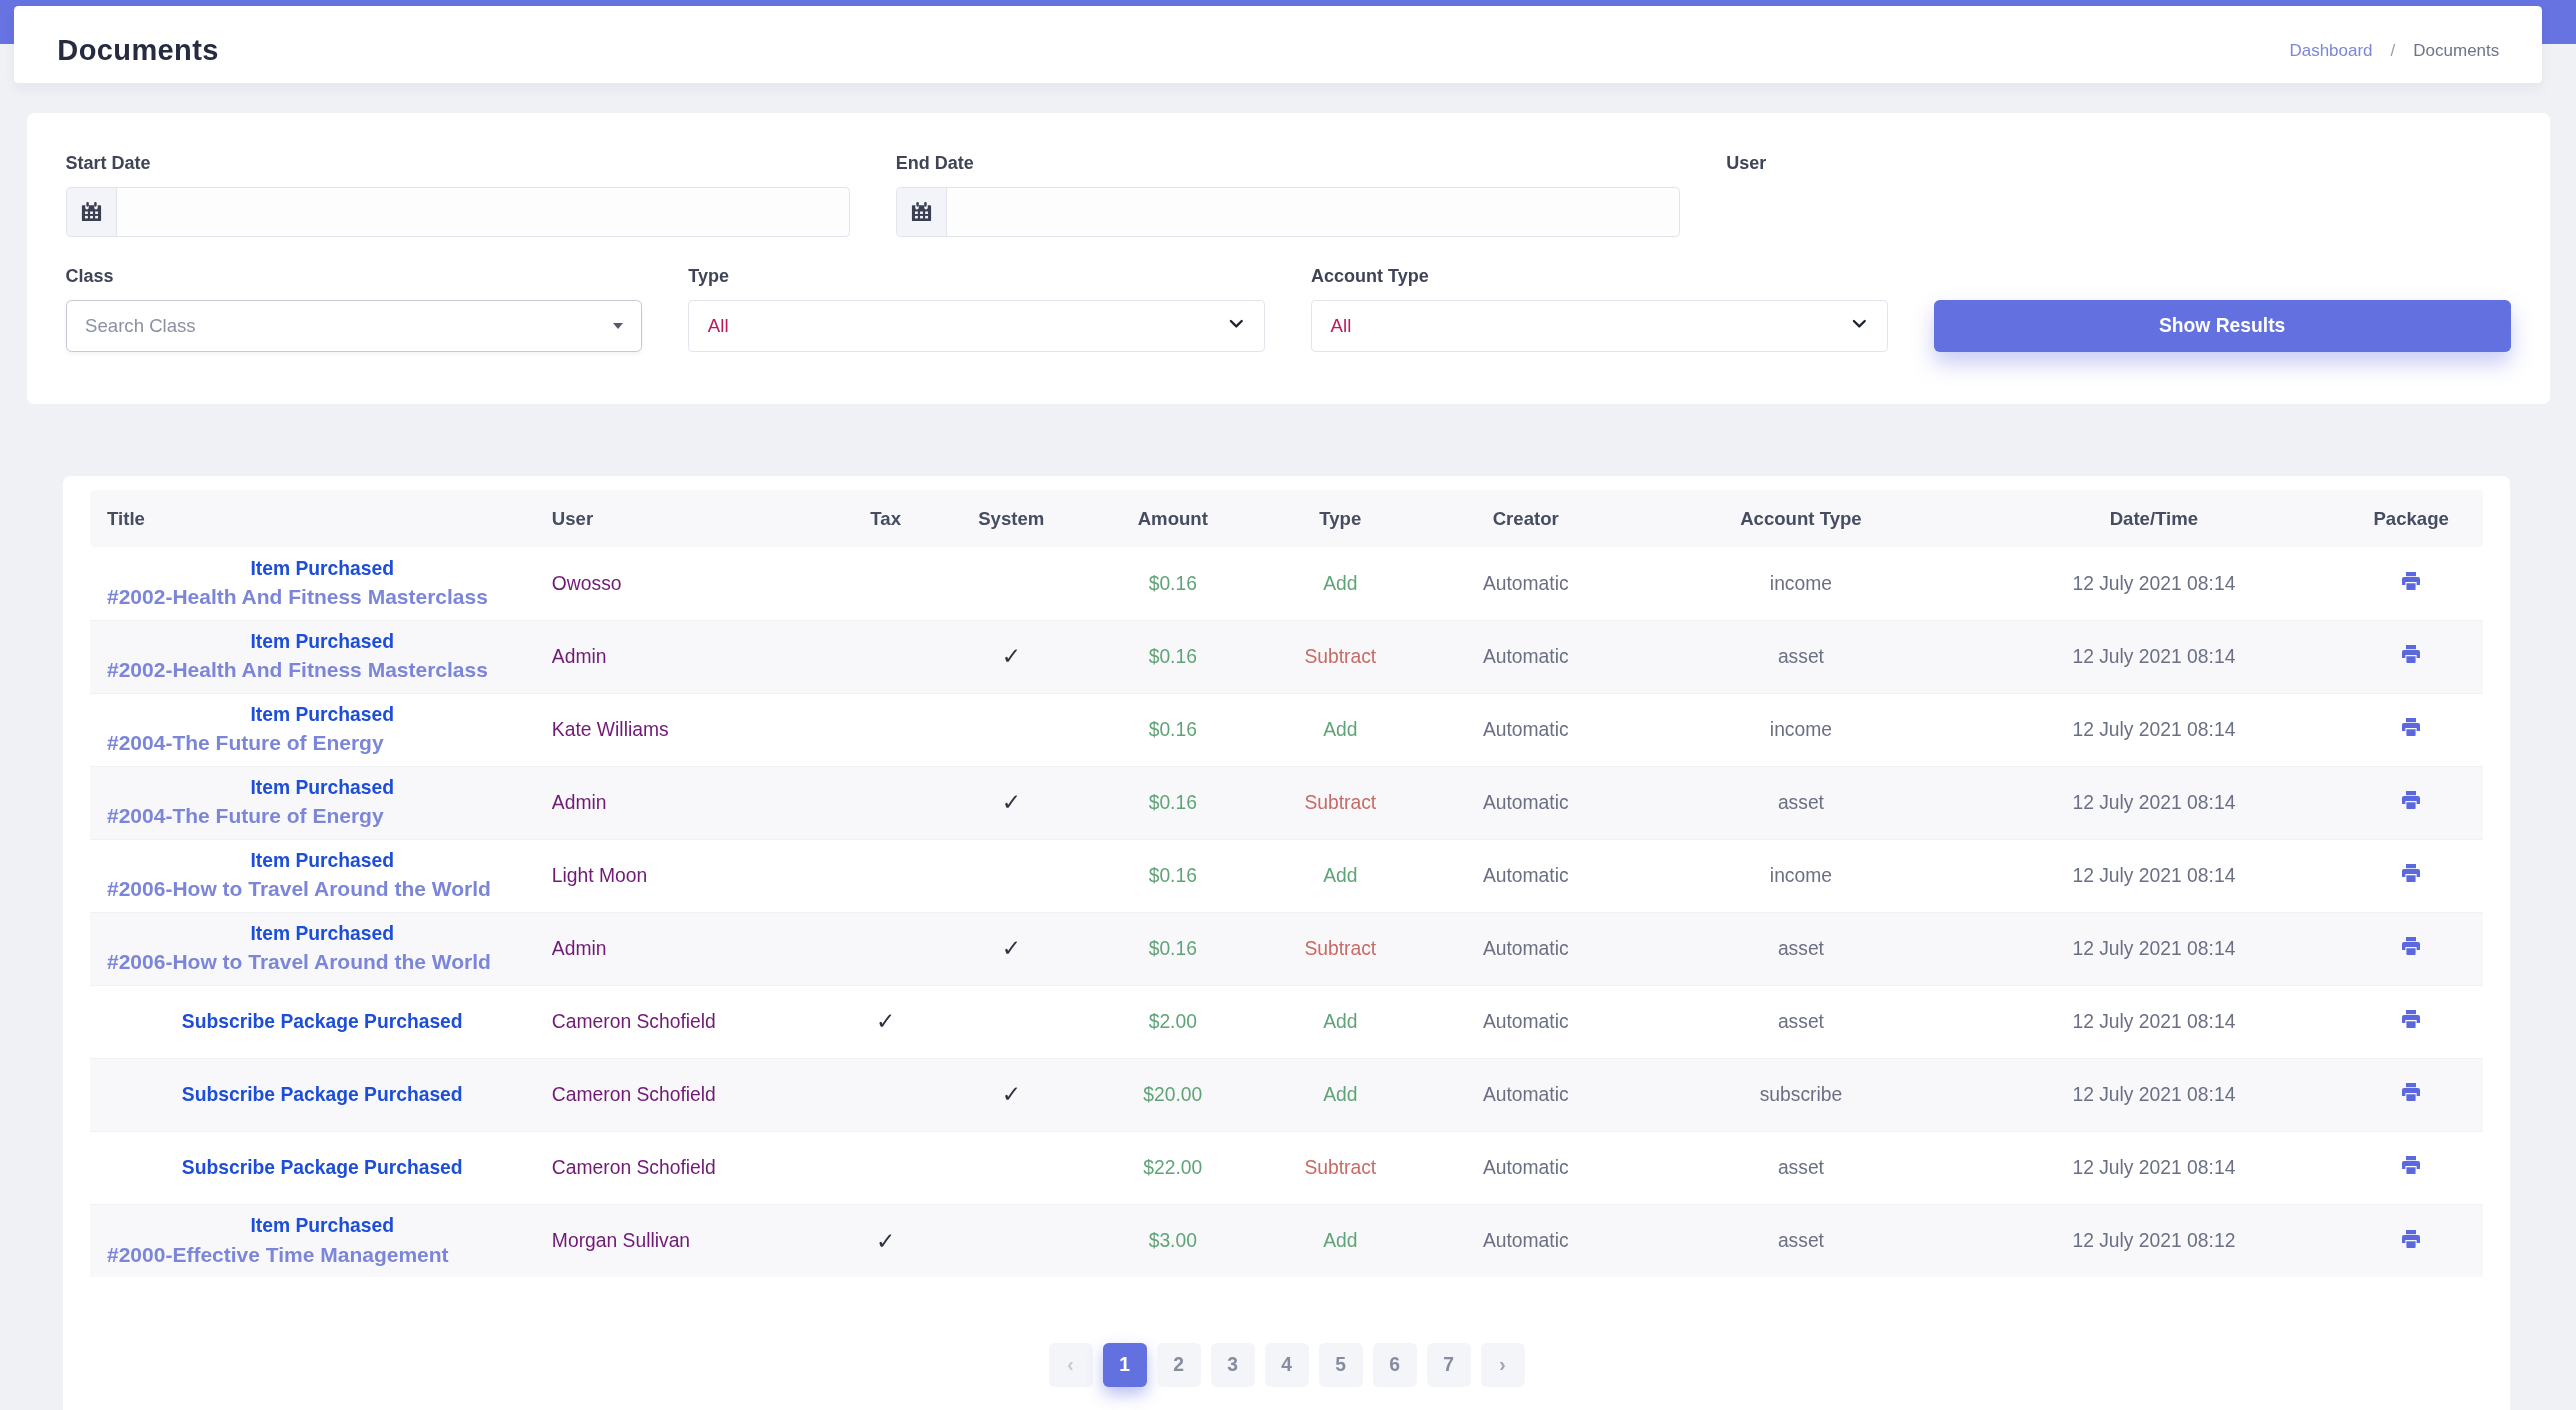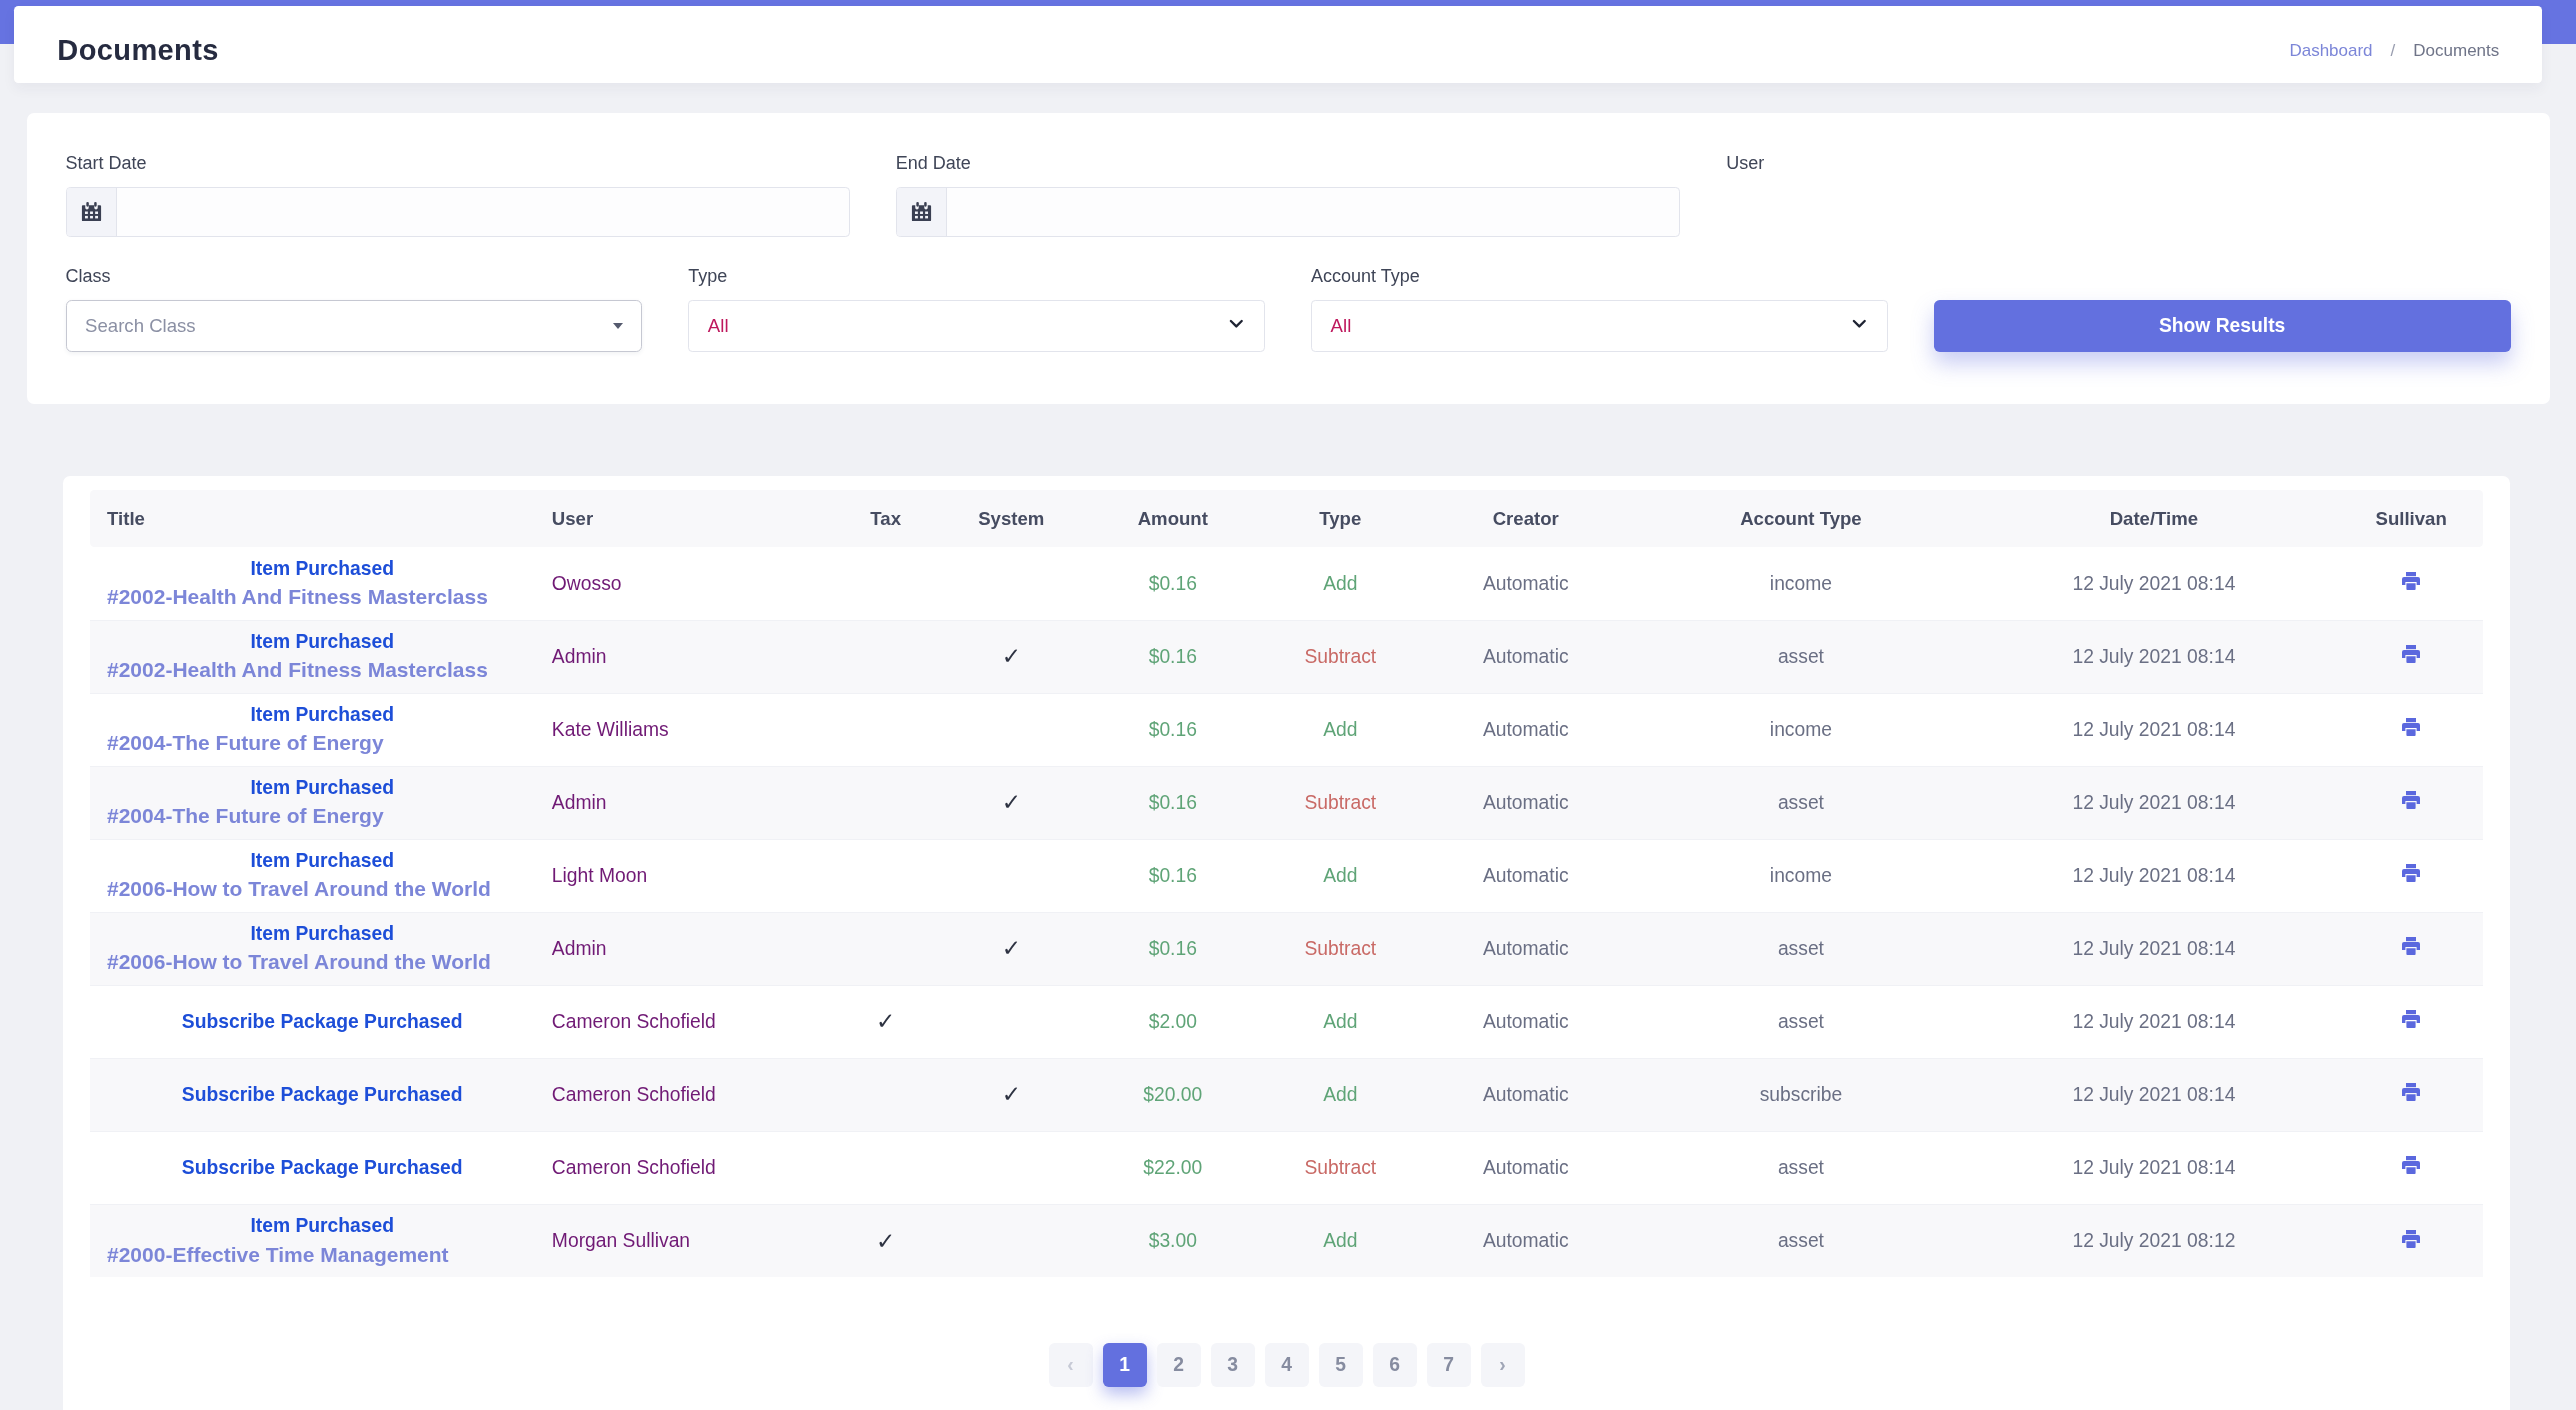--- a/index.html
+++ b/index.html
@@ -31,21 +31,21 @@
   .breadcrumb .current { color: #6f7488; }
   
   .filter-card {
     position: absolute; left: 26.5px; top: 113px; width: 2523px; height: 291px;
     background: #ffffff; border-radius: 7.2px;
     padding: 40px 39px 0 39px;
   }
   .filter-row { display: flex; gap: 46px; }
   .filter-row + .filter-row { margin-top: 29px; }
   .field { flex: 1; display: flex; flex-direction: column; }
-  .field-label { font-size: 18px; color: #3f4557; margin-bottom: 13px; }
+  .field-label { font-size: 18px; color: #3f4557; margin-bottom: 13px; font-weight: bold; }
   .input-group { display: flex; height: 50px; border: 1.4px solid #e2e4ec; border-radius: 4.3px; background: #fdfdfe; overflow: hidden; }
   .input-prepend {
     width: 50px; background: #f3f4f9; border-right: 1.4px solid #e2e4ec;
     display: flex; align-items: center; justify-content: center; cursor: pointer;
   }
   .input-group input, .text-input {
     flex: 1; border: none; outline: none; background: transparent;
     font-size: 18.6px; color: #3f4557; padding: 0 17px;
     font-family: "Liberation Sans", "DejaVu Sans", sans-serif;
   }
@@ -230,21 +230,21 @@
         <tr id="thead-row">
           <th class="left">Title</th>
           <th class="left">User</th>
           <th>Tax</th>
           <th>System</th>
           <th>Amount</th>
           <th>Type</th>
           <th>Creator</th>
           <th>Account Type</th>
           <th>Date/Time</th>
-          <th>Sullivan</th>
+          <th>Package</th>
         </tr>
       </thead>
     <tbody id="tbody">
         <tr>
           <td class="left">
             <div class="row-title">Item Purchased</div>
             <div class="row-subtitle">#2002-Health And Fitness Masterclass</div>
           </td>
           <td class="left"><span class="user-link">Owosso</span></td>
           <td></td>

